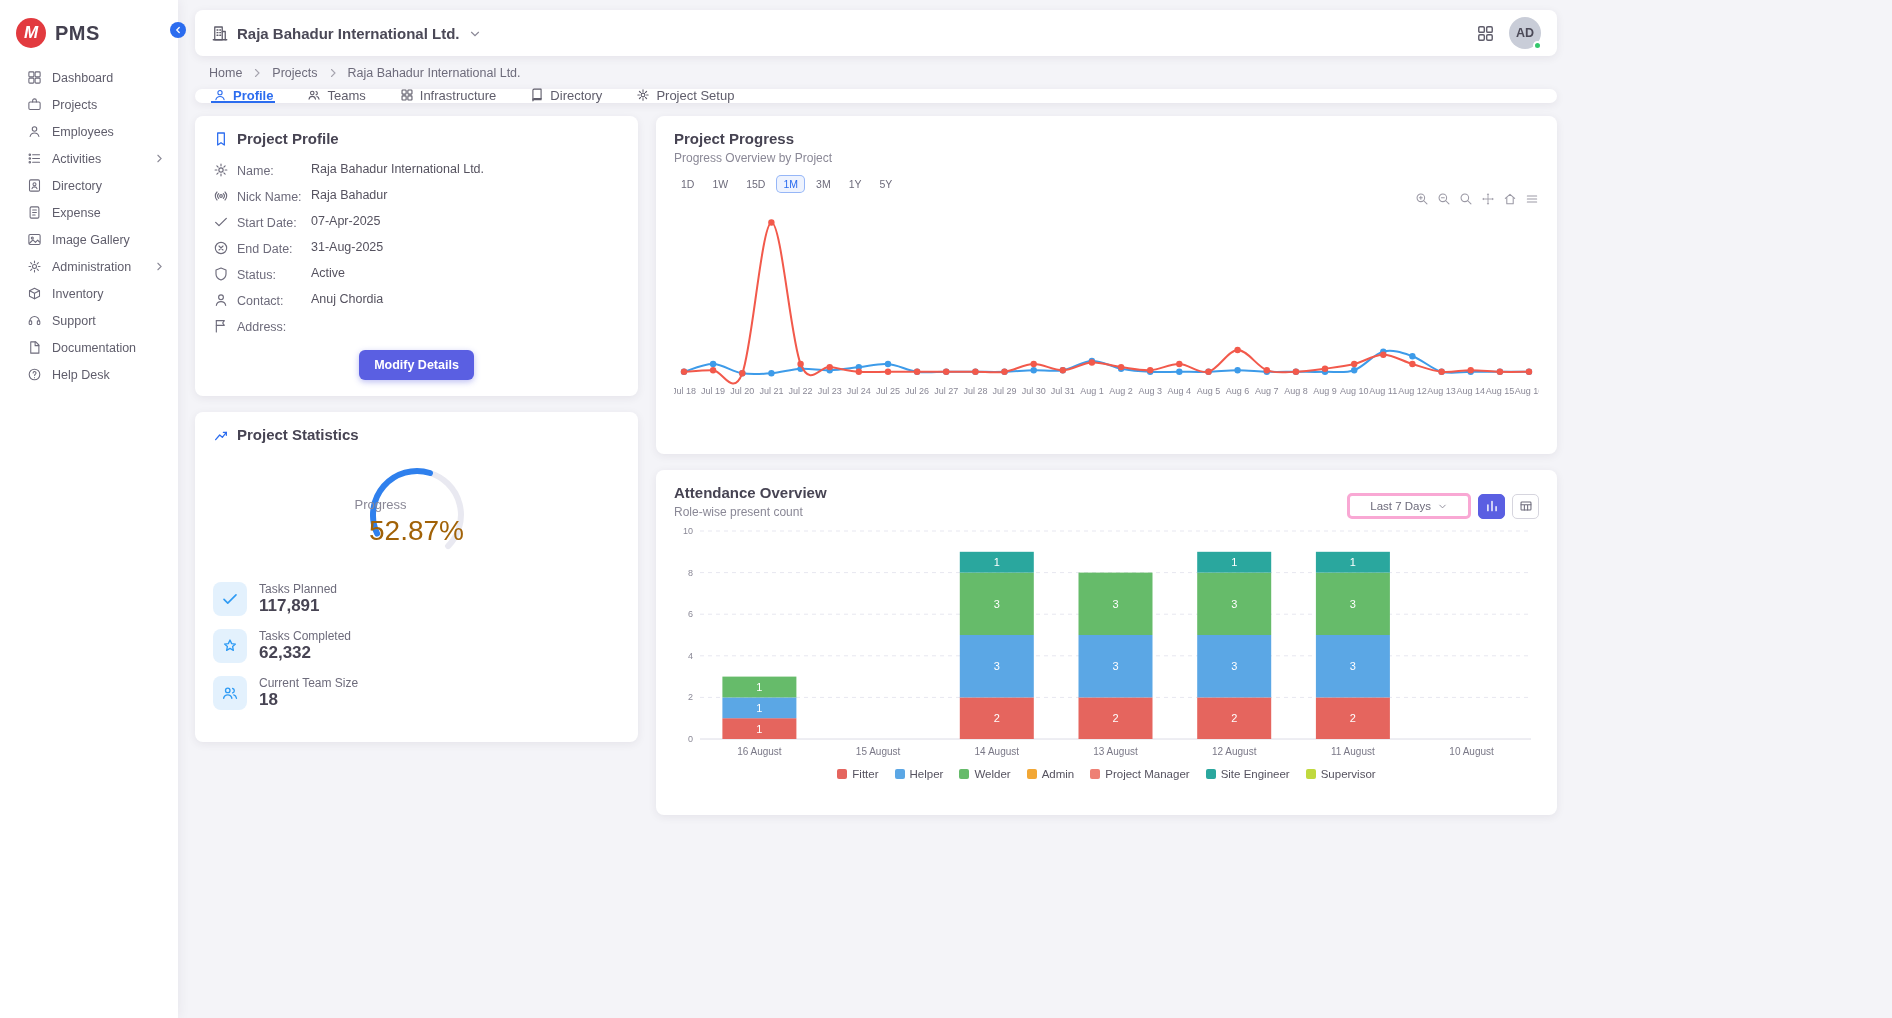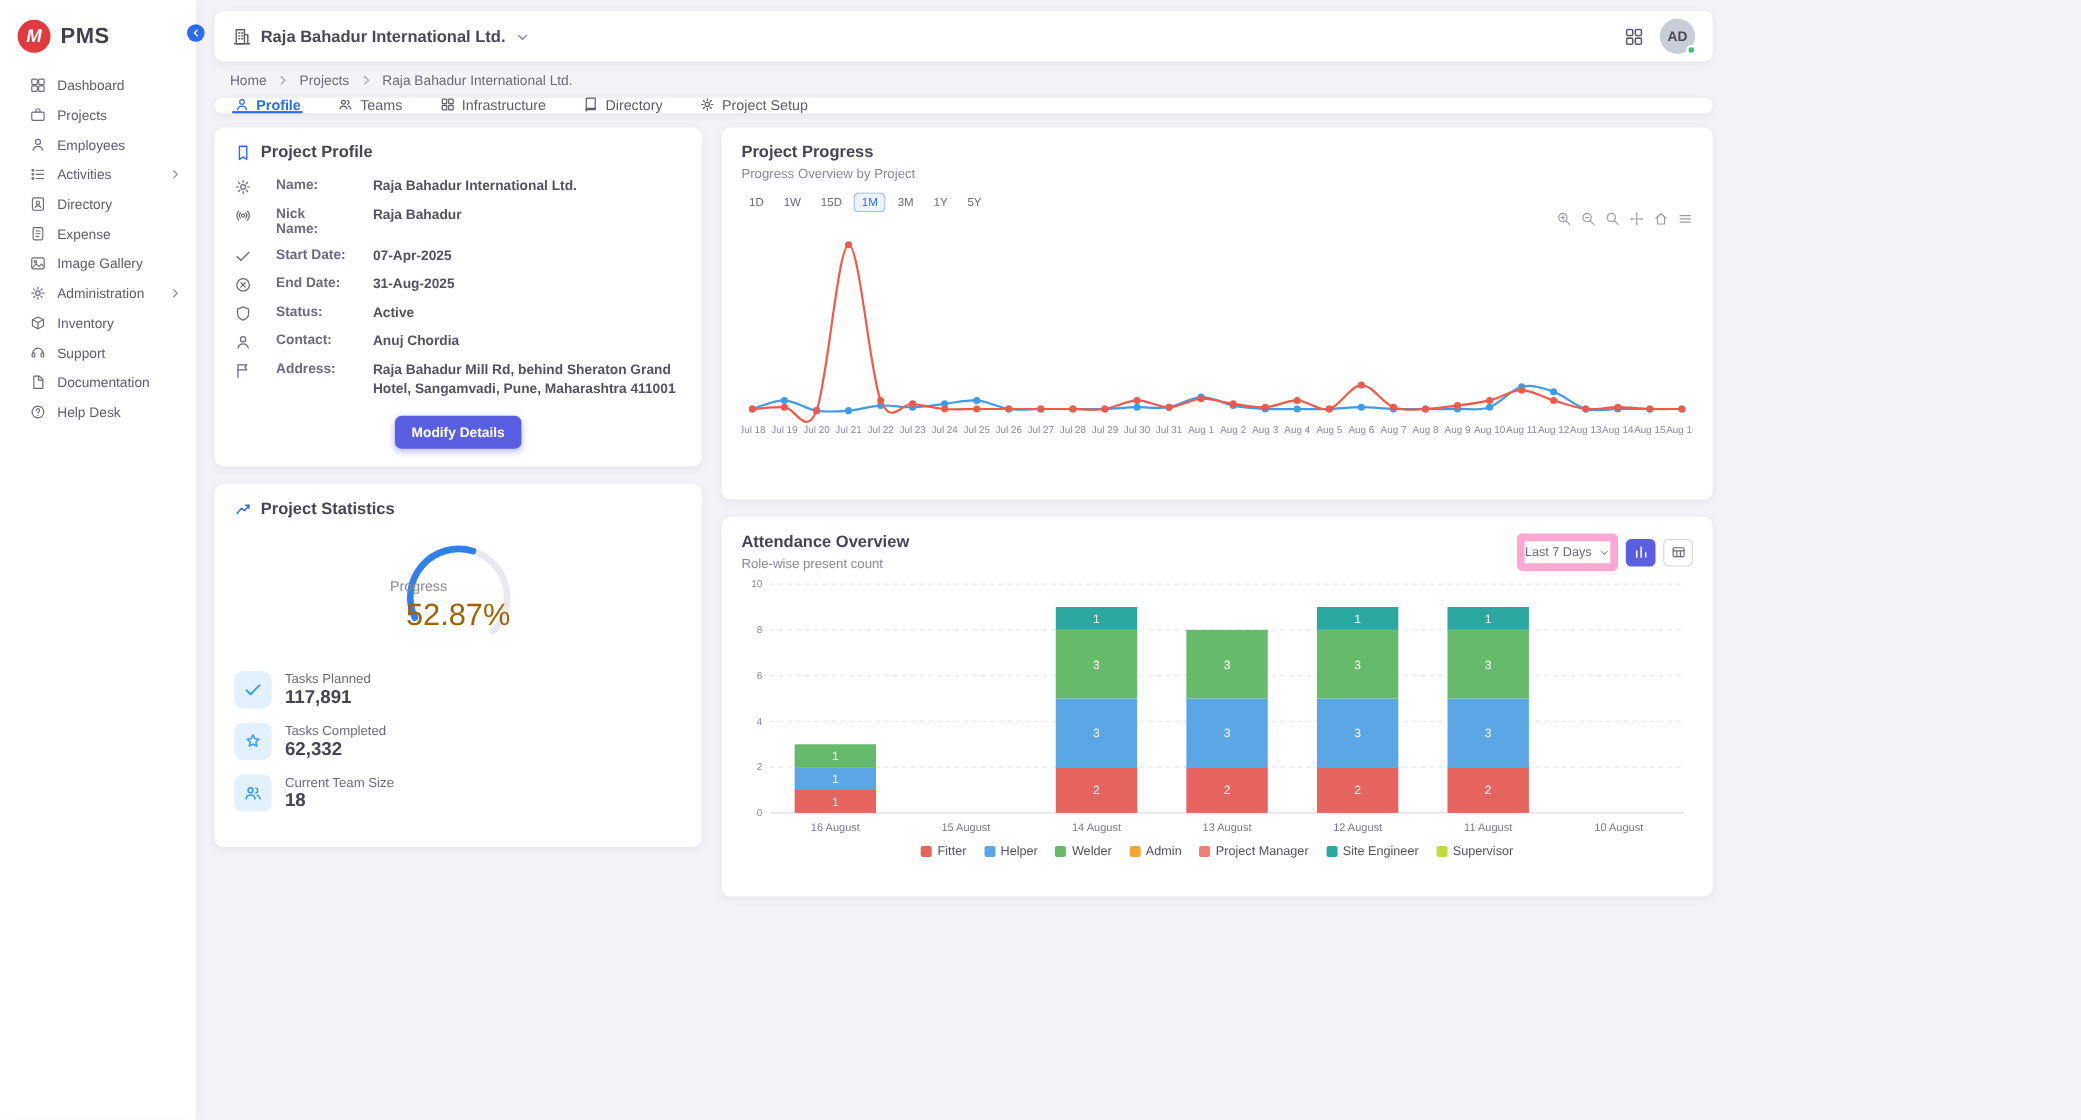--- a/index.html
+++ b/index.html
@@ -50,21 +50,21 @@
   
   .columns{display:flex;gap:18px;}
   .col-left{width:443px;min-width:443px;display:flex;flex-direction:column;gap:16px;}
   .col-right{flex:1;display:flex;flex-direction:column;gap:16px;}
   
   .pcard{padding:14px 18px 16px;min-height:252px;}
   .card-title-row{display:flex;align-items:center;gap:8px;margin-bottom:14px;}
   .card-title-row .t-ic{width:16px;height:16px;color:var(--link);display:flex;}
   .card-title-row .t-ic svg{width:100%;height:100%;}
   .card-title{font-size:15px;font-weight:bold;color:#474453;}
-  .field-row{display:flex;gap:22px;margin-bottom:9px;font-size:12.5px;align-items:flex-start;font-weight:bold;}
+  .field-row{display:flex;gap:8px;margin-bottom:9px;font-size:12.5px;align-items:flex-end;}
   .f-icon{width:16px;height:16px;color:#6d6b7b;display:flex;flex-shrink:0;margin-top:1px;}
   .f-icon svg{width:100%;height:100%;}
   .f-label{width:66px;min-width:66px;color:#6d6b7b;}
   .f-value{color:#55525f;flex:1;line-height:1.35;}
   .modify-btn{display:block;margin:16px auto 0;background:var(--primary);color:#fff;border:none;border-radius:6px;padding:8px 15px;font-size:12.5px;font-weight:bold;cursor:pointer;box-shadow:0 2px 6px rgba(90,95,226,.4);font-family:inherit;}
   
   .scard{padding:14px 18px 18px;min-height:330px;}
   .gauge{position:relative;width:124px;height:112px;margin:4px auto 0;}
   .gauge-label{position:absolute;top:40px;width:100%;text-align:left;font-size:13px;color:#8a8896;}
   .gauge-value{position:absolute;top:58px;width:100%;text-align:center;font-size:28px;color:#a16207;}
@@ -87,21 +87,21 @@
   svg text.ax2{font-size:10px;fill:#7a7887;font-family:"Liberation Sans",sans-serif;}
   svg text.bar-lbl{font-size:11px;fill:#fff;font-family:"Liberation Sans",sans-serif;}
   .chart-legend{display:flex;justify-content:center;gap:16px;font-size:11.5px;color:#55525f;align-items:center;margin-top:2px;}
   .lg-item{display:flex;align-items:center;gap:5px;cursor:pointer;white-space:nowrap;}
   .lg-item .dot{width:9px;height:9px;border-radius:50%;display:inline-block;}
   .lg-item .sq{width:10px;height:10px;border-radius:2px;display:inline-block;}
   
   .acard{padding:14px 18px 12px;min-height:345px;}
   .att-head{display:flex;justify-content:space-between;align-items:flex-end;}
   .att-controls{display:flex;align-items:center;gap:7px;}
-  .select{display:flex;align-items:center;gap:6px;border:7px solid #f9a8d4;border-radius:5px;padding:4px 0;font-size:11.5px;color:#6d6b7b;cursor:pointer;background:#fff;}
+  .select{display:flex;align-items:center;gap:6px;border:3px solid #f9a8d4;border-radius:5px;padding:4px 20px;font-size:11.5px;color:#6d6b7b;cursor:pointer;background:#fff;}
   .select .chev-down{width:11px;height:11px;margin-top:0;}
   .toggle-btn{width:27px;height:25px;border-radius:5px;border:1px solid #d6d5de;background:#fff;color:#6d6b7b;display:flex;align-items:center;justify-content:center;cursor:pointer;}
   .toggle-btn svg{width:14px;height:14px;}
   .toggle-btn.active{background:var(--primary);border-color:var(--primary);color:#fff;}
   
   .footer{margin-top:10px;font-size:11.5px;color:#8a8896;text-align:right;padding-right:205px;}
   .footer a{color:var(--link);text-decoration:none;cursor:pointer;}
 </style>
 </head>
 <body>
@@ -423,21 +423,20 @@
               <span class="f-value">Anuj Chordia</span>
             </div>
             <div class="field-row">
               <span class="f-icon">
                   <svg viewBox="0 0 24 24" fill="none" stroke="currentColor" stroke-width="1.7" stroke-linecap="round" stroke-linejoin="round">
                     <path d="M5 21V4"></path>
                     <path d="M5 4h12l-2.5 3.5L17 11H5"></path>
                   </svg>
                 </span>
               <span class="f-label">Address:</span>
-              <span class="f-value">Raja Bahadur Mill Rd, behind Sheraton Grand Hotel, Sangamvadi, Pune, Maharashtra 411001</span>
             </div>
             <button class="modify-btn">Modify Details</button>
           </section>
 
           <section class="card scard">
             <div class="card-title-row">
               <span class="t-ic">
                   <svg viewBox="0 0 24 24" fill="none" stroke="currentColor" stroke-width="1.9" stroke-linecap="round" stroke-linejoin="round">
                     <path d="M4 19L10 12l4 3.5L20 8"></path>
                     <path d="M15.5 8H20v4.5"></path>

